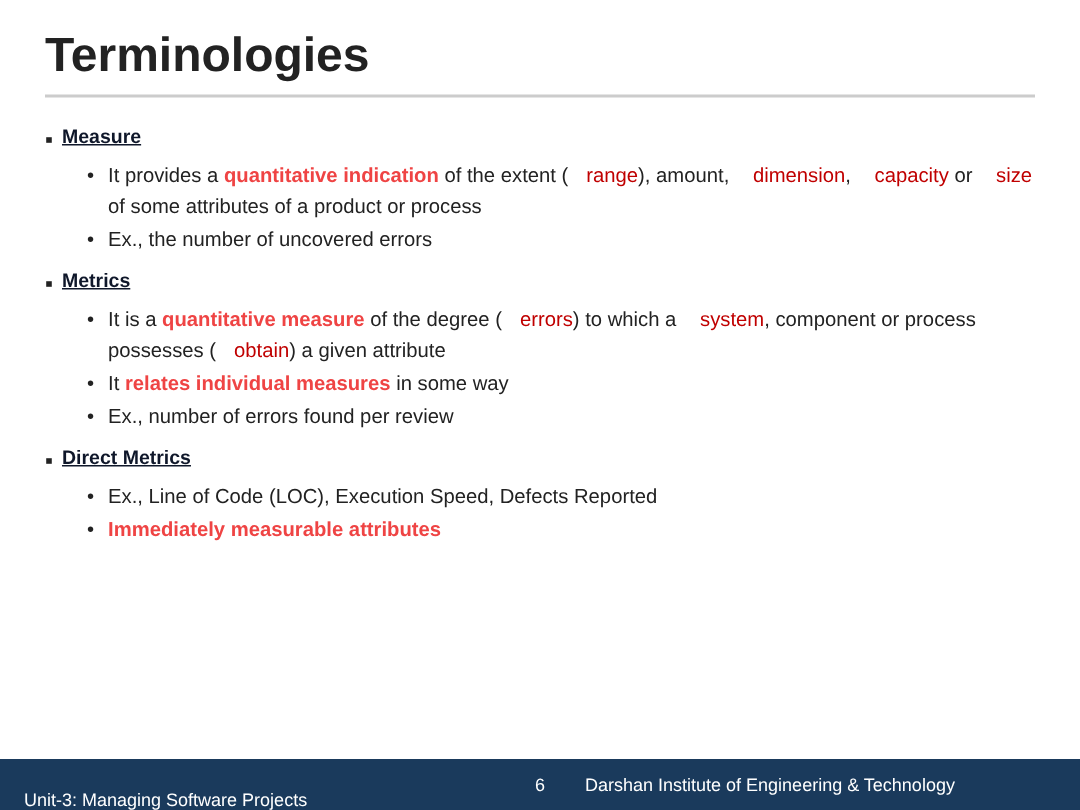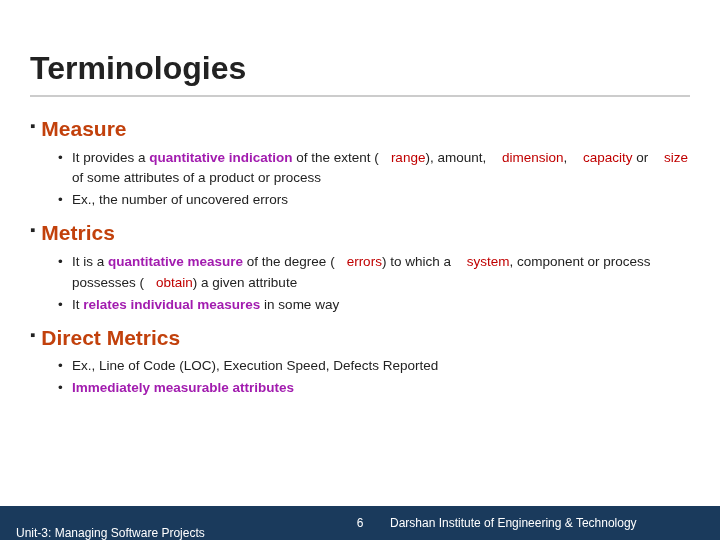--- a/index.html
+++ b/index.html
@@ -20,21 +20,20 @@
       padding: 18px 30px 0 30px;
     }
 
     .title {
       font-size: 32px;
       font-weight: bold;
       color: #222;
       padding-bottom: 8px;
       border-bottom: 2px solid #ccc;
       margin-bottom: 10px;
-      margin-top: 32px;
     }
 
     .content {
       flex: 1;
       font-size: 13.5px;
       line-height: 1.55;
       color: #222;
     }
 
     .section-header {
@@ -46,23 +45,24 @@
 
     .section-bullet {
       color: #222;
       font-size: 15px;
       font-weight: bold;
       margin-right: 6px;
       margin-top: 1px;
     }
 
     .section-title {
-      font-size: 21px;
+      font-size: 13px;
       font-weight: bold;
-      color: #c2410c;
+      color: #0f172a;
+      text-decoration: underline;
     }
 
     .bullet-list {
       list-style: none;
       padding-left: 28px;
       margin-bottom: 2px;
     }
 
     .bullet-list li {
       position: relative;
@@ -70,21 +70,21 @@
       margin-bottom: 1px;
     }
 
     .bullet-list li::before {
       content: "•";
       position: absolute;
       left: 0;
       color: #222;
     }
 
-    .orange { color: #a21caf; margin-top: 16px; }
+    .orange { color: #ef4444; margin-top: 16px; }
     .red { color: #c00000; padding-left: 12px; }
 
     .footer {
       display: flex;
       align-items: center;
       background: #1a3a5c;
       color: #fff;
       font-size: 12px;
       padding: 6px 16px;
       margin: 0 -30px;
@@ -131,20 +131,23 @@
       <span class="section-bullet">▪</span>
       <span class="section-title">Metrics</span>
     </div>
     <ul class="bullet-list">
       <li>
         It is a <span class="orange" style="font-weight:bold;text-align:right;">quantitative measure</span> of the degree (<span class="red">errors</span>) to which a <span class="red">system</span>, component or process possesses (<span class="red">obtain</span>) a given attribute
       </li>
       <li>
         It <span class="orange" style="font-weight:bold;">relates individual measures</span> in some way
       </li>
+      <li>
+        Ex., number of errors found per review
+      </li>
     </ul>
 
     <div class="section-header">
       <span class="section-bullet">▪</span>
       <span class="section-title">Direct Metrics</span>
     </div>
     <ul class="bullet-list">
       <li>
         Ex., Line of Code (LOC), Execution Speed, Defects Reported
       </li>

